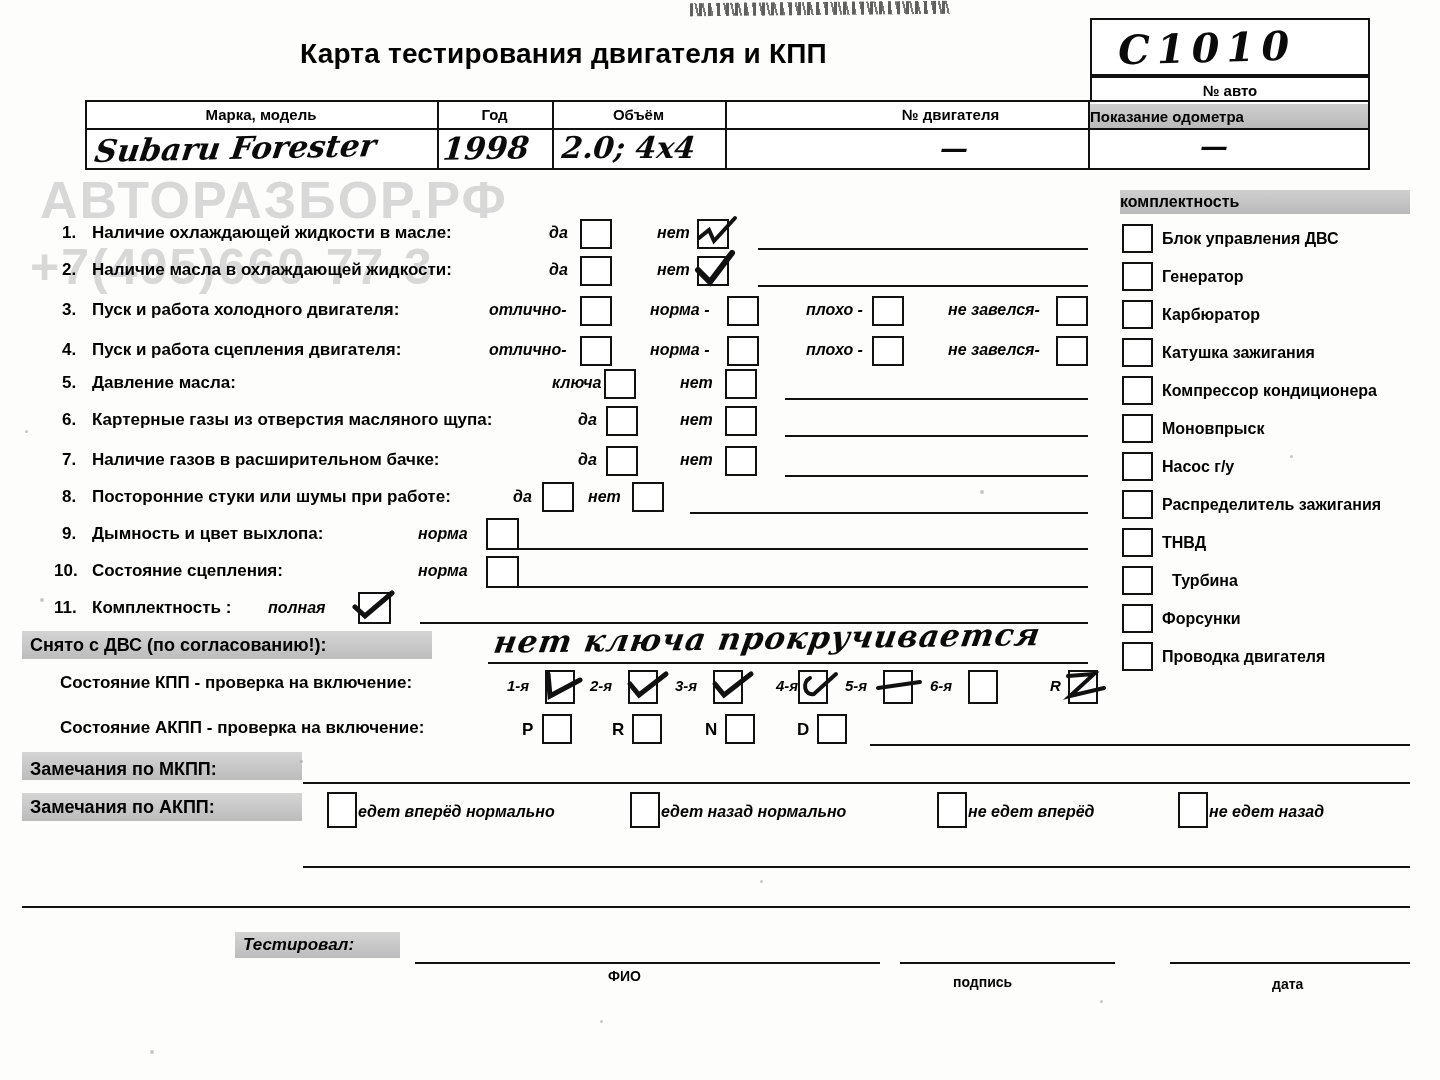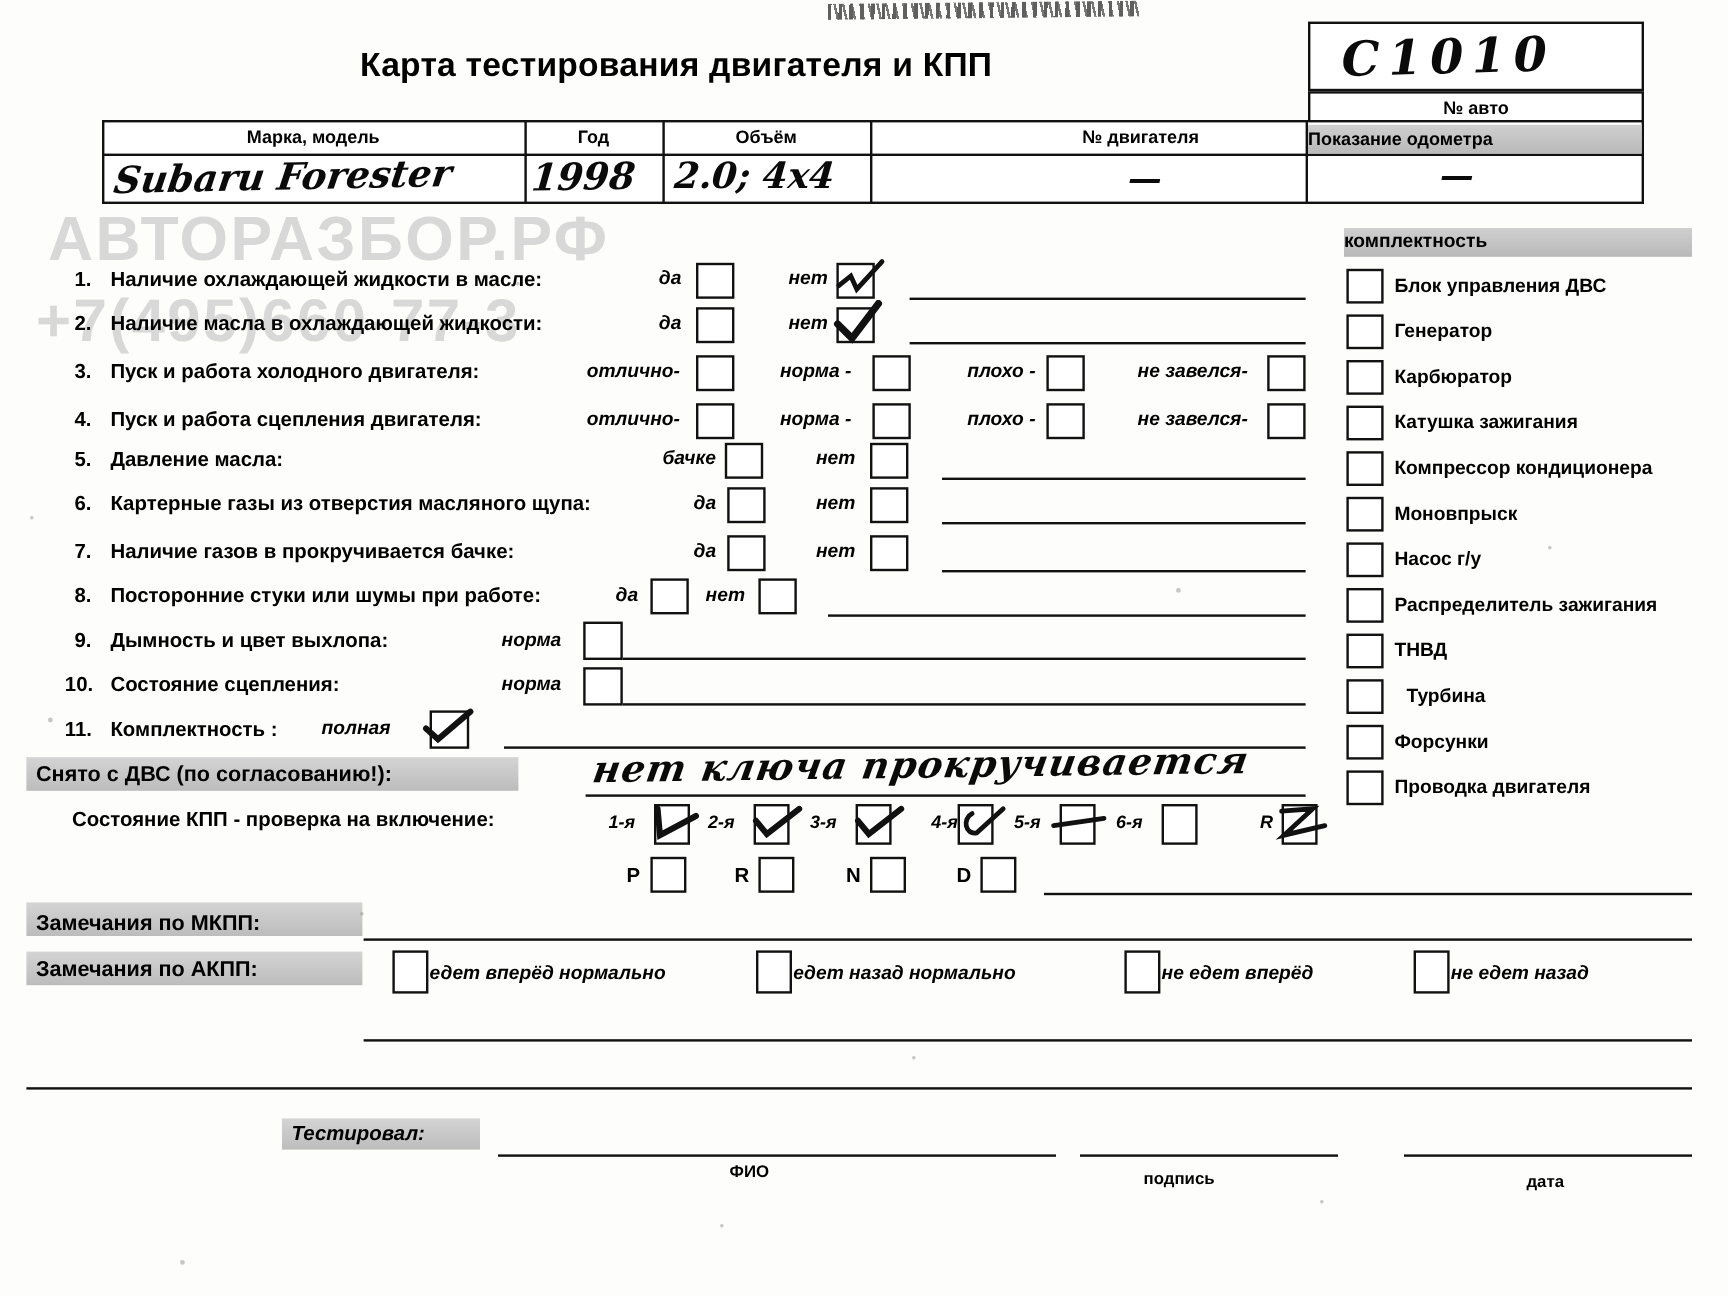--- a/index.html
+++ b/index.html
@@ -151,36 +151,36 @@
   <div class="cb" style="left:580px;top:336px;width:32px;height:30px;"></div>
   <div class="opt" style="left:650px;top:341px;">норма -</div>
   <div class="cb" style="left:727px;top:336px;width:32px;height:30px;"></div>
   <div class="opt" style="left:806px;top:341px;">плохо -</div>
   <div class="cb" style="left:872px;top:336px;width:32px;height:30px;"></div>
   <div class="opt" style="left:948px;top:341px;">не завелся-</div>
   <div class="cb" style="left:1056px;top:336px;width:32px;height:30px;"></div>
 
   <div class="num" style="left:62px;top:373px;">5.</div>
   <div class="qtext" style="left:92px;top:373px;">Давление масла:</div>
-  <div class="opt" style="left:552px;top:374px;">бачке</div>
+  <div class="opt" style="left:552px;top:374px;">ключа</div>
   <div class="cb" style="left:604px;top:369px;width:32px;height:30px;"></div>
   <div class="opt" style="left:680px;top:374px;">нет</div>
   <div class="cb" style="left:725px;top:369px;width:32px;height:30px;"></div>
   <div class="hl" style="left:785px;top:398px;width:303px;"></div>
 
   <div class="num" style="left:62px;top:410px;">6.</div>
   <div class="qtext" style="left:92px;top:410px;">Картерные газы из отверстия масляного щупа:</div>
   <div class="opt" style="left:578px;top:411px;">да</div>
   <div class="cb" style="left:606px;top:406px;width:32px;height:30px;"></div>
   <div class="opt" style="left:680px;top:411px;">нет</div>
   <div class="cb" style="left:725px;top:406px;width:32px;height:30px;"></div>
   <div class="hl" style="left:785px;top:435px;width:303px;"></div>
 
   <div class="num" style="left:62px;top:450px;">7.</div>
-  <div class="qtext" style="left:92px;top:450px;">Наличие газов в прокручивается бачке:</div>
+  <div class="qtext" style="left:92px;top:450px;">Наличие газов в расширительном бачке:</div>
   <div class="opt" style="left:578px;top:451px;">да</div>
   <div class="cb" style="left:606px;top:446px;width:32px;height:30px;"></div>
   <div class="opt" style="left:680px;top:451px;">нет</div>
   <div class="cb" style="left:725px;top:446px;width:32px;height:30px;"></div>
   <div class="hl" style="left:785px;top:475px;width:303px;"></div>
 
   <div class="num" style="left:62px;top:487px;">8.</div>
   <div class="qtext" style="left:92px;top:487px;">Посторонние стуки или шумы при работе:</div>
   <div class="opt" style="left:513px;top:488px;">да</div>
   <div class="cb" style="left:542px;top:482px;width:32px;height:30px;"></div>
@@ -277,20 +277,21 @@
 
   <div class="opt" style="left:930px;top:677px;font-size:15px;">6-я</div>
   <div class="cb" style="left:968px;top:670px;width:30px;height:34px;"></div>
 
   <div class="opt" style="left:1050px;top:677px;font-size:15px;">R</div>
   <div class="cb" style="left:1068px;top:670px;width:30px;height:34px;"></div>
   <svg class="chk" style="left:1060px;top:664px;" width="50" height="42" viewBox="0 0 50 42">
       <path d="M8 12 L34 10 L10 32 L44 24" stroke="#111" stroke-width="4" fill="none" stroke-linecap="round"></path>
     </svg>
 
+  <div class="sect" style="left:60px;top:718px;">Состояние АКПП - проверка на включение:</div>
   <div class="opt" style="left:522px;top:720px;font-style:normal;font-size:17px;">P</div>
   <div class="cb" style="left:542px;top:714px;width:30px;height:30px;"></div>
   <div class="opt" style="left:612px;top:720px;font-style:normal;font-size:17px;">R</div>
   <div class="cb" style="left:632px;top:714px;width:30px;height:30px;"></div>
   <div class="opt" style="left:705px;top:720px;font-style:normal;font-size:17px;">N</div>
   <div class="cb" style="left:725px;top:714px;width:30px;height:30px;"></div>
   <div class="opt" style="left:797px;top:720px;font-style:normal;font-size:17px;">D</div>
   <div class="cb" style="left:817px;top:714px;width:30px;height:30px;"></div>
   <div class="hl" style="left:870px;top:744px;width:540px;"></div>
 

